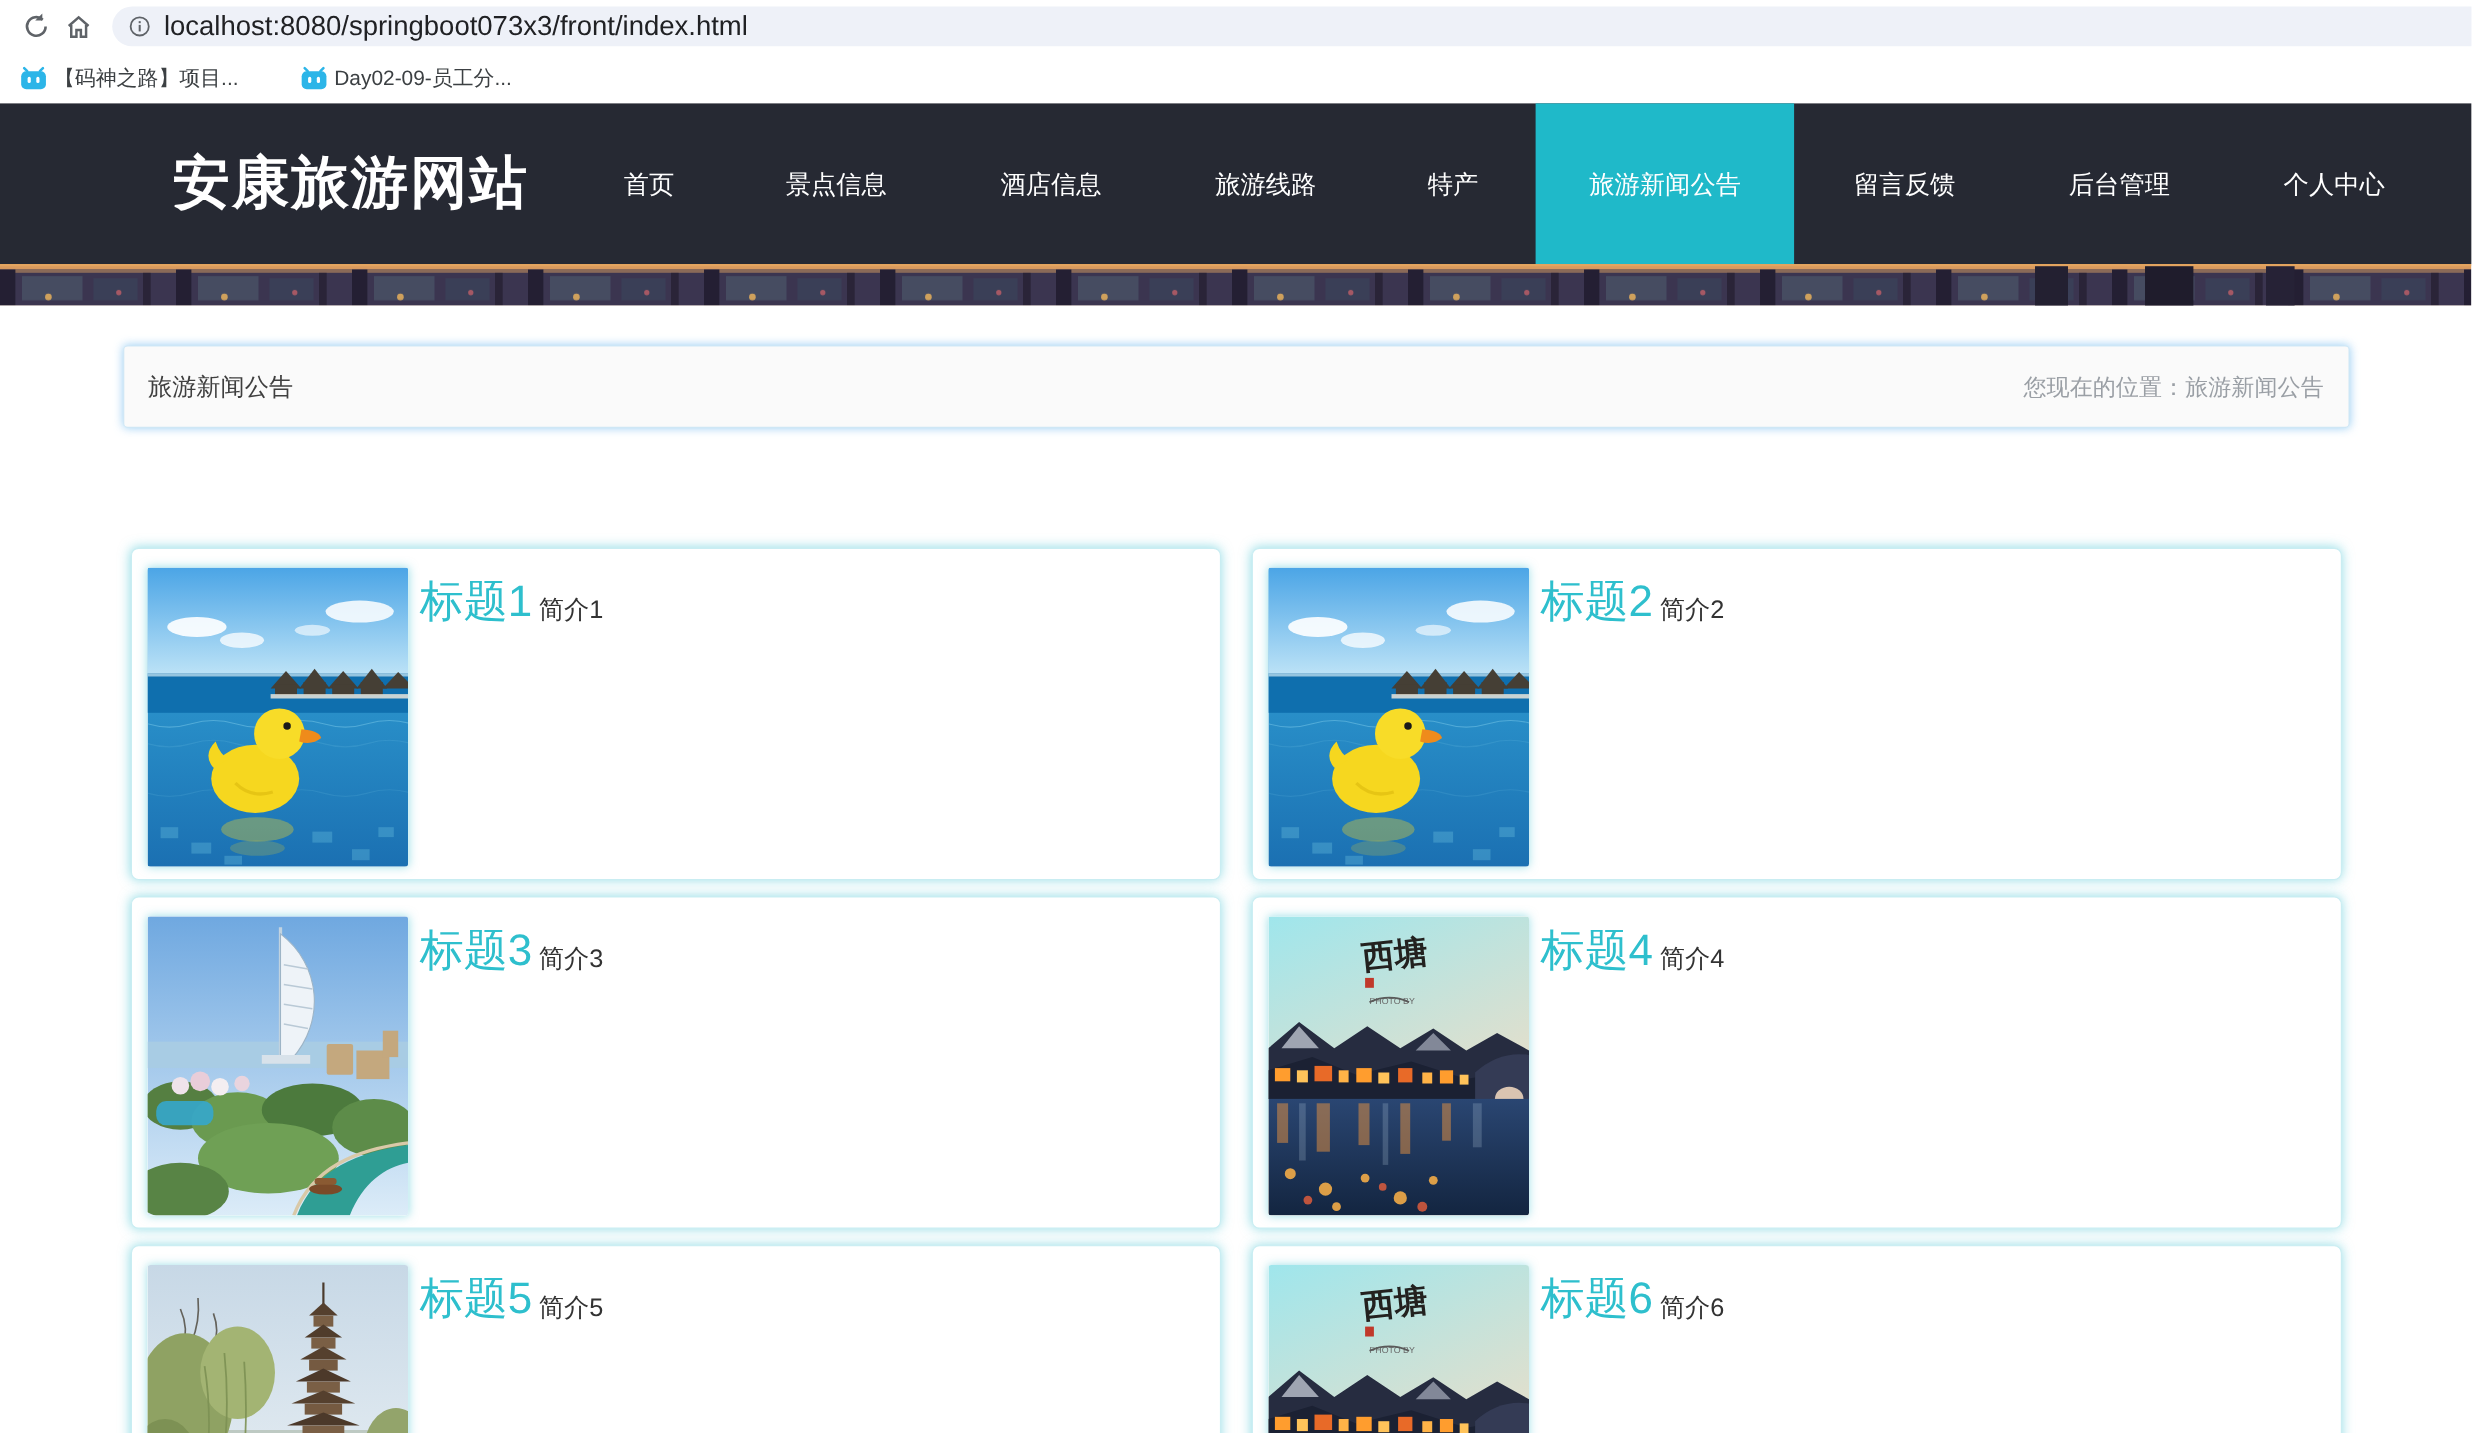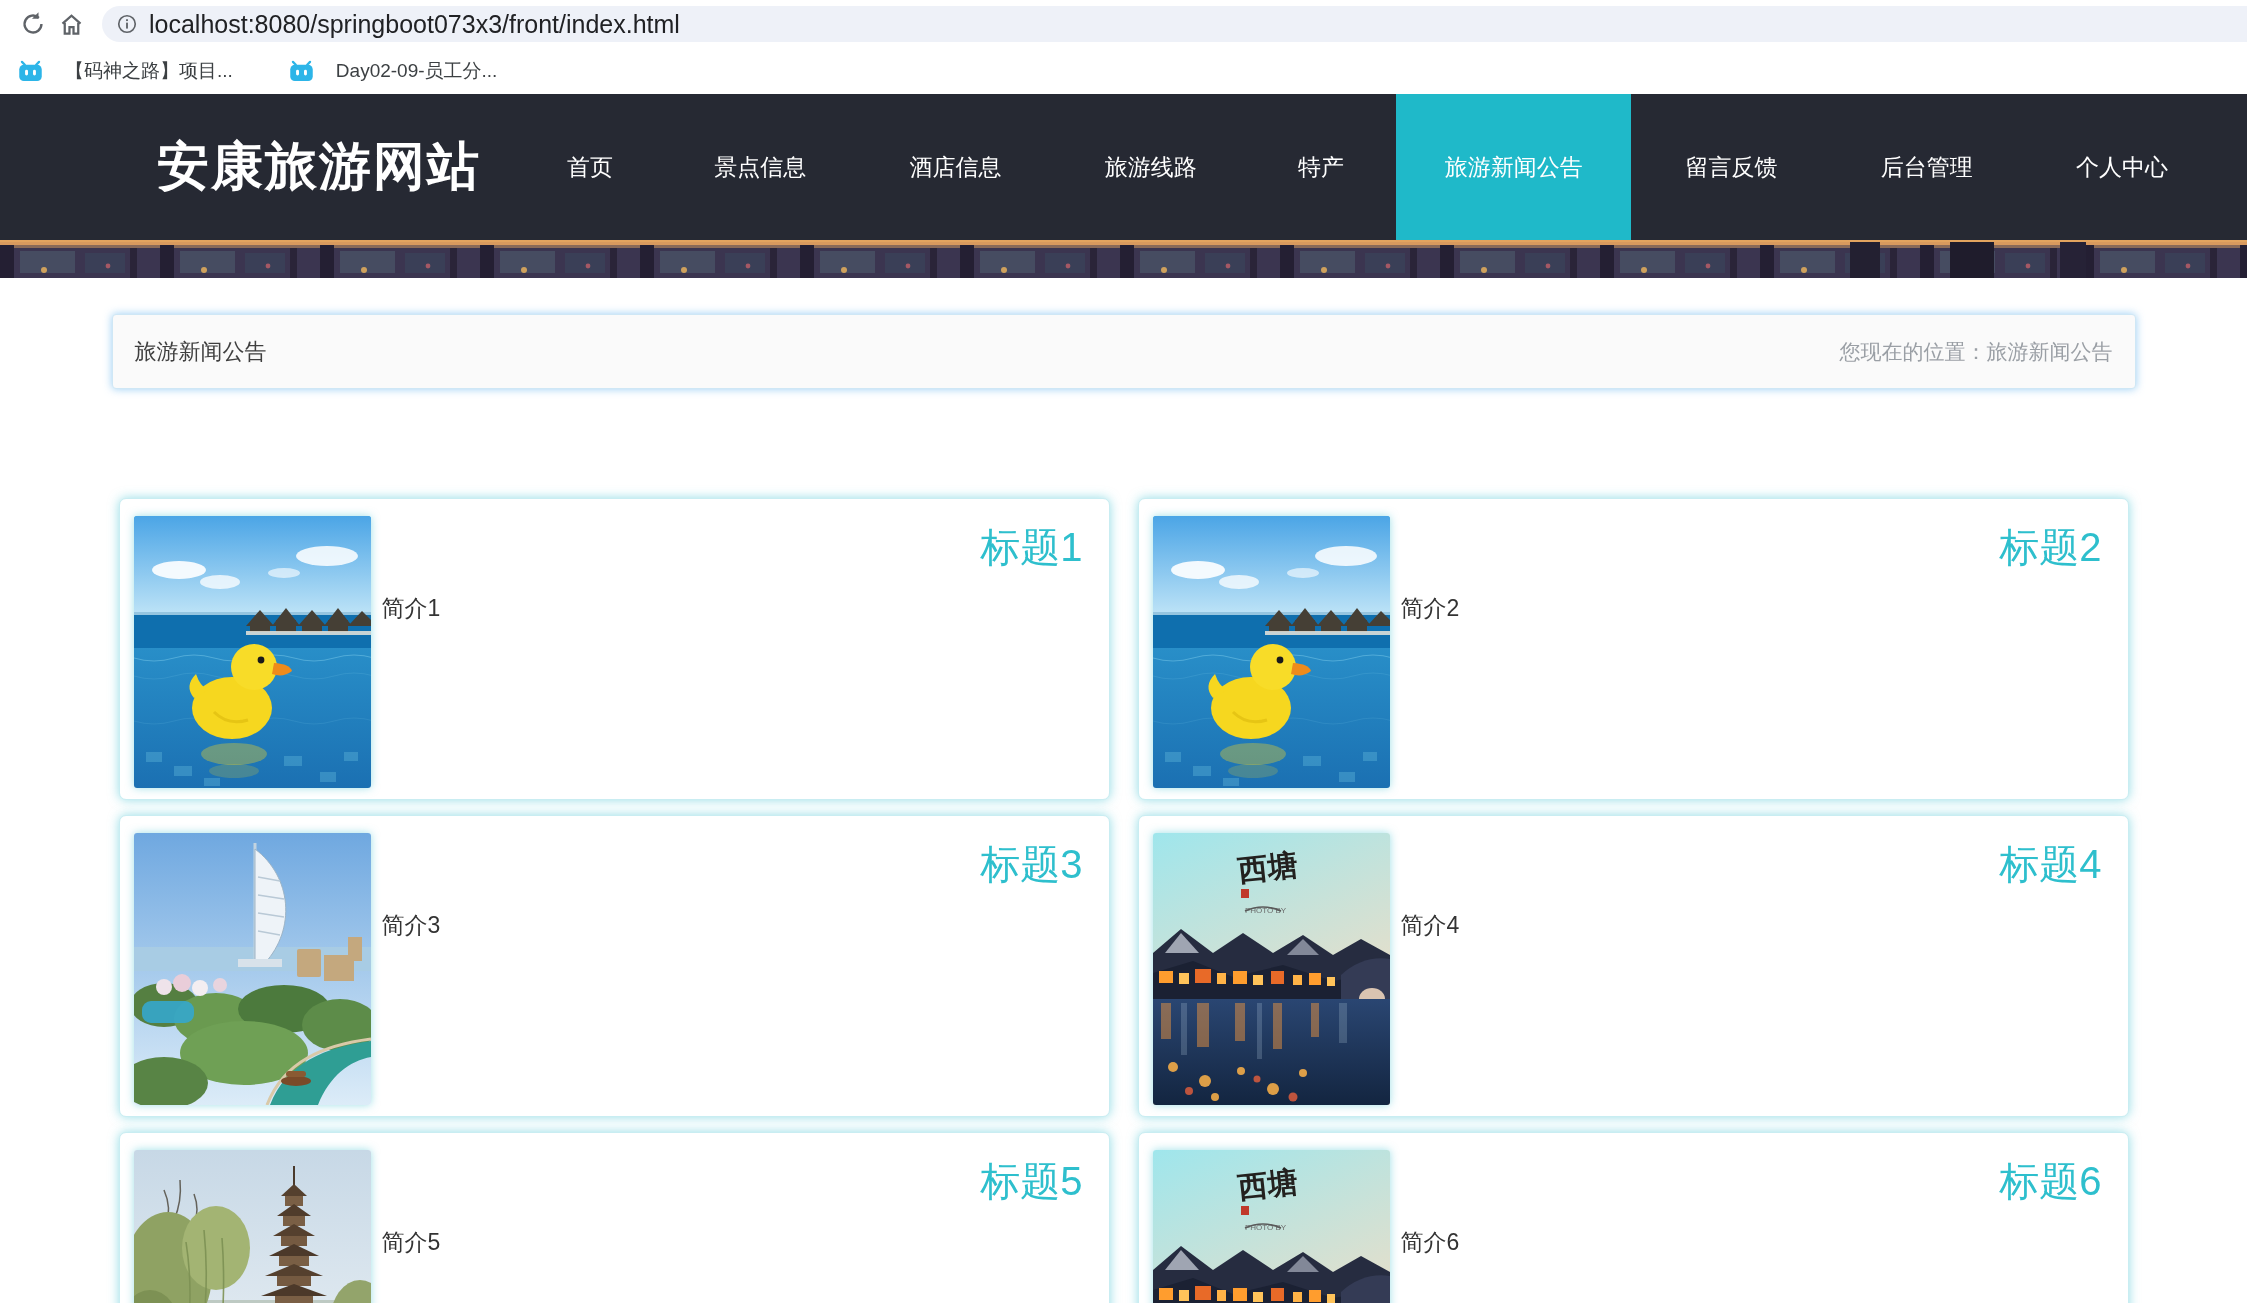--- a/index.html
+++ b/index.html
@@ -14,21 +14,21 @@
   
   .toolbar { height:48px; background:#fff; display:flex; align-items:center; padding-left:14px; }
   .icon-btn { width:38px; height:38px; border:none; background:transparent; display:flex;
     align-items:center; justify-content:center; color:#5f6368; padding:0; cursor:pointer; flex:none; }
   .icon-btn svg { display:block; }
   .omnibox { flex:1; height:36px; margin-left:12px; margin-right:-20px; background:#eef1f8;
     border-radius:18px; display:flex; align-items:center; padding-left:14px; cursor:text; }
   .url-text { font-size:25px; color:#202124; margin-left:11px; white-space:nowrap; }
 
   .bookmarks-bar { height:46px; background:#fff; display:flex; align-items:center; padding-left:18px; gap:56px; }
-  .bookmark { display:flex; align-items:center; gap:22px; font-size:19px; color:#3c4043; cursor:pointer; }
+  .bookmark { display:flex; align-items:center; gap:6px; font-size:19px; color:#3c4043; cursor:pointer; }
   .bookmark svg { display:block; flex:none; }
 
   
   .site-nav { height:146px; background:#262933; position:relative; }
   .brand { position:absolute; left:157px; top:50%; transform:translateY(-50%);
     color:#fff; font-size:52px; font-weight:bold; letter-spacing:2px; white-space:nowrap; }
   .nav-menu { position:absolute; left:520px; right:30px; top:0; bottom:0;
     display:flex; justify-content:space-between; }
   .nav-item { display:flex; align-items:center; justify-content:center; color:#fff;
     font-size:23px; cursor:pointer; white-space:nowrap; }
@@ -47,21 +47,21 @@
   .breadcrumb-title { font-size:22px; color:#3f3f3f; }
   .breadcrumb-location { font-size:21px; color:#9a9fa5; }
 
   .cards { margin:109px 7px 0; display:grid; grid-template-columns:1fr 1fr; gap:15px 28px; }
   .card { height:302px; background:#fff; border:1px solid #c9edf2; border-radius:7px;
     box-shadow:0 0 11px rgba(62,193,209,.55); padding:17px 20px 15px 14px;
     display:flex; cursor:pointer; overflow:hidden; }
   .thumb { width:237px; height:272px; flex:none; border-radius:3px; overflow:hidden;
     box-shadow:0 0 9px rgba(62,193,209,.5); }
   .thumb svg { width:100%; height:100%; display:block; }
-  .card-info { flex:1; min-width:0; padding-left:11px; display:flex; flex-direction:column; }
+  .card-info { flex:1; min-width:0; padding-left:11px; display:flex; flex-direction:row; }
   .card-title { text-align:right; color:#2ebfcd; font-size:40px; font-weight:400;
     line-height:1.15; margin:8px 6px 0 0; }
   .card-desc { font-size:23px; color:#333; }
 
   .defs-holder { position:absolute; width:0; height:0; overflow:hidden; }
 </style>
 </head>
 <body>
 
 <svg class="defs-holder" aria-hidden="true">

